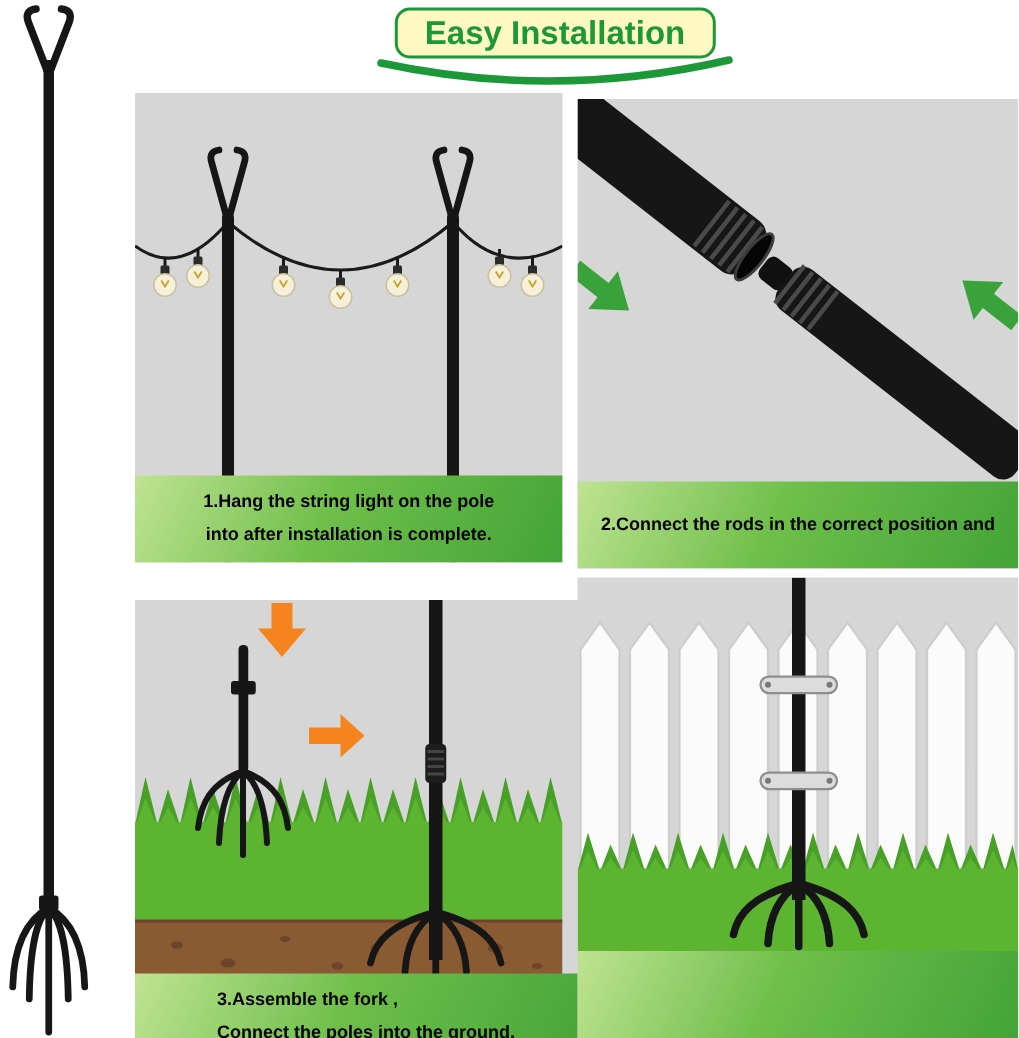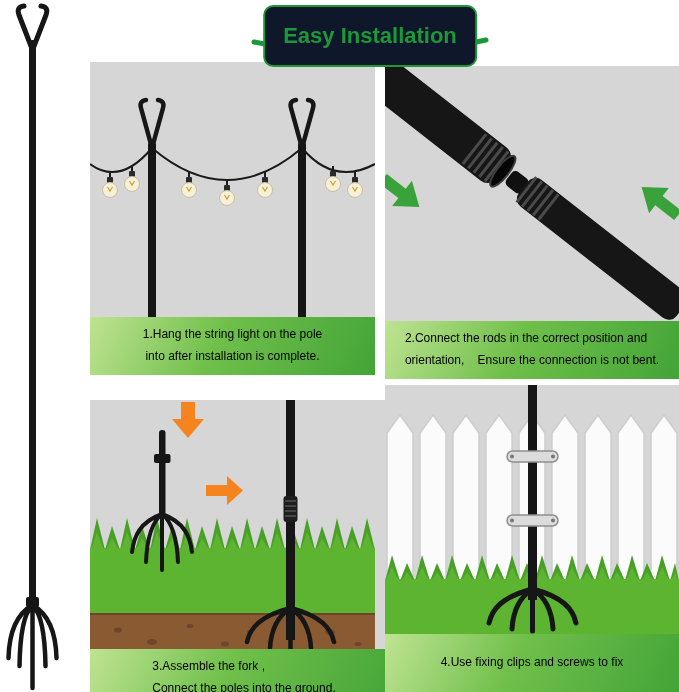--- a/index.html
+++ b/index.html
@@ -1,40 +1,40 @@
 <!DOCTYPE html>
 <html style="--accent-green: #1d9838; --panel-gray: #d6d6d6; --pole-black: #161616; --grass-green: #5cb431; --grass-dark: #48a026; --soil-brown: #8a5a33; --arrow-orange: #f5841e; --arrow-green: #3aa23a; --caption-light: #bfe392; --caption-mid: #6fbf4a; --caption-dark: #43a437;"><head>
 <meta charset="utf-8">
 <style>
   html,body{margin:0;padding:0;background:#fff;}
   .canvas{position:relative;width:679px;height:692px;background:#fff;overflow:hidden;
           font-family:"Liberation Sans",sans-serif;}
 
   
   .title-box{position:absolute;left:370px;top:5px;transform:translateX(-50%);
-             background:#0f172a;border:2.5px solid var(--accent-green,#1d9838);
-             border-radius:10px;padding:16px 18px;white-space:nowrap;
+             background:#fef9c3;border:2.5px solid var(--accent-green,#1d9838);
+             border-radius:10px;padding:2px 18px;white-space:nowrap;
              font-size:22px;font-weight:bold;color:var(--accent-green,#1d9838);z-index:5;}
   .swoosh{position:absolute;left:370px;top:37px;transform:translateX(-50%);z-index:4;}
   .swoosh path{stroke:var(--accent-green,#1d9838);}
 
   
   .panel{position:absolute;background:var(--panel-gray,#d6d6d6);overflow:hidden;}
   #p1{left:90px;top:62px;width:285px;height:313px;}
   #p2{left:385px;top:66px;width:294px;height:313px;}
   #p3{left:90px;top:400px;width:308px;height:307px;}
   #p4{left:385px;top:385px;width:294px;height:307px;}
   .ill{position:absolute;left:0;top:0;}
 
   
   .cap{position:absolute;left:0;right:0;bottom:0;height:58px;
        display:flex;align-items:center;justify-content:center;
        background:linear-gradient(115deg,var(--caption-light,#bfe392) 0%,
                   var(--caption-mid,#6fbf4a) 45%,var(--caption-dark,#43a437) 100%);
-       color:#000;font-weight:normal;font-size:12px;line-height:1.8;}
+       color:#000;font-weight:bold;font-size:12px;line-height:1.8;}
   .cap-inner{text-align:center;}
   .cap-inner.al{text-align:left;}
   .line{white-space:pre;}
 
   
   .ink{fill:var(--pole-black,#161616);}
   .ink-stroke{fill:none;stroke:var(--pole-black,#161616);stroke-linecap:round;}
   .fork-stroke{fill:none;stroke:var(--pole-black,#161616);stroke-linecap:round;}
   .grass{fill:var(--grass-green,#5cb431);}
   .grass-dark{fill:var(--grass-dark,#48a026);}
@@ -108,21 +108,20 @@
       <g transform="translate(8,100) rotate(38)">
         <polygon points="0,10 24,10 24,0 46,16 24,32 24,22 0,22" class="g-arrow"></polygon>
       </g>
       <g transform="translate(283,162) rotate(218)">
         <polygon points="0,10 24,10 24,0 46,16 24,32 24,22 0,22" class="g-arrow"></polygon>
       </g>
     </svg>
     <div class="cap">
       <div class="cap-inner al">
         <div class="line">2.Connect the rods in the correct position and</div>
-        <div class="line">orientation,    Ensure the connection is not bent.</div>
       </div>
     </div>
   </div>
 
   <div class="panel" id="p3">
     <svg class="ill" width="285" height="307" viewBox="0 0 285 307">
       <polygon class="grass-dark" points="0,150 7,118 15,150 22,126 30,150 37,118 45,150 52,126 60,150 67,118 75,150 82,126 90,150 97,118 105,150 112,126 120,150 127,118 135,150 142,126 150,150 157,118 165,150 172,126 180,150 187,118 195,150 202,126 210,150 217,118 225,150 232,126 240,150 247,118 255,150 262,126 270,150 277,118 285,150"></polygon>
       <polygon class="grass" points="0,152 7,132 15,152 22,138 30,152 37,132 45,152 52,138 60,152 67,132 75,152 82,138 90,152 97,132 105,152 112,138 120,152 127,132 135,152 142,138 150,152 157,132 165,152 172,138 180,152 187,132 195,152 202,138 210,152 217,132 225,152 232,138 240,152 247,132 255,152 262,138 270,152 277,132 285,152"></polygon>
       <rect x="0" y="148" width="285" height="67" class="grass"></rect>
       <rect x="0" y="213" width="285" height="3" fill="#6e452a"></rect>
@@ -182,18 +181,17 @@
       </g>
       <g>
         <rect x="122" y="130" width="51" height="11" rx="5.5" fill="#dcdcdc" stroke="#8f8f8f" stroke-width="1.5"></rect>
         <circle cx="127" cy="135.5" r="2" fill="#777"></circle>
           <circle cx="168" cy="135.5" r="2" fill="#777"></circle>
       </g>
       <path d="M147.5,200 L147.5,246 M147.5,204 C135,212 128,226 127,244 M147.5,204 C117,212 107,224 104,238 M147.5,204 C160,212 167,226 168,244 M147.5,204 C178,212 188,224 191,238" class="fork-stroke" stroke-width="5"></path>
     </svg>
     <div class="cap">
       <div class="cap-inner">
-        <div class="line">4.Use fixing clips and screws to fix</div>
       </div>
     </div>
   </div>
 
 </div>
 
 </body></html>

